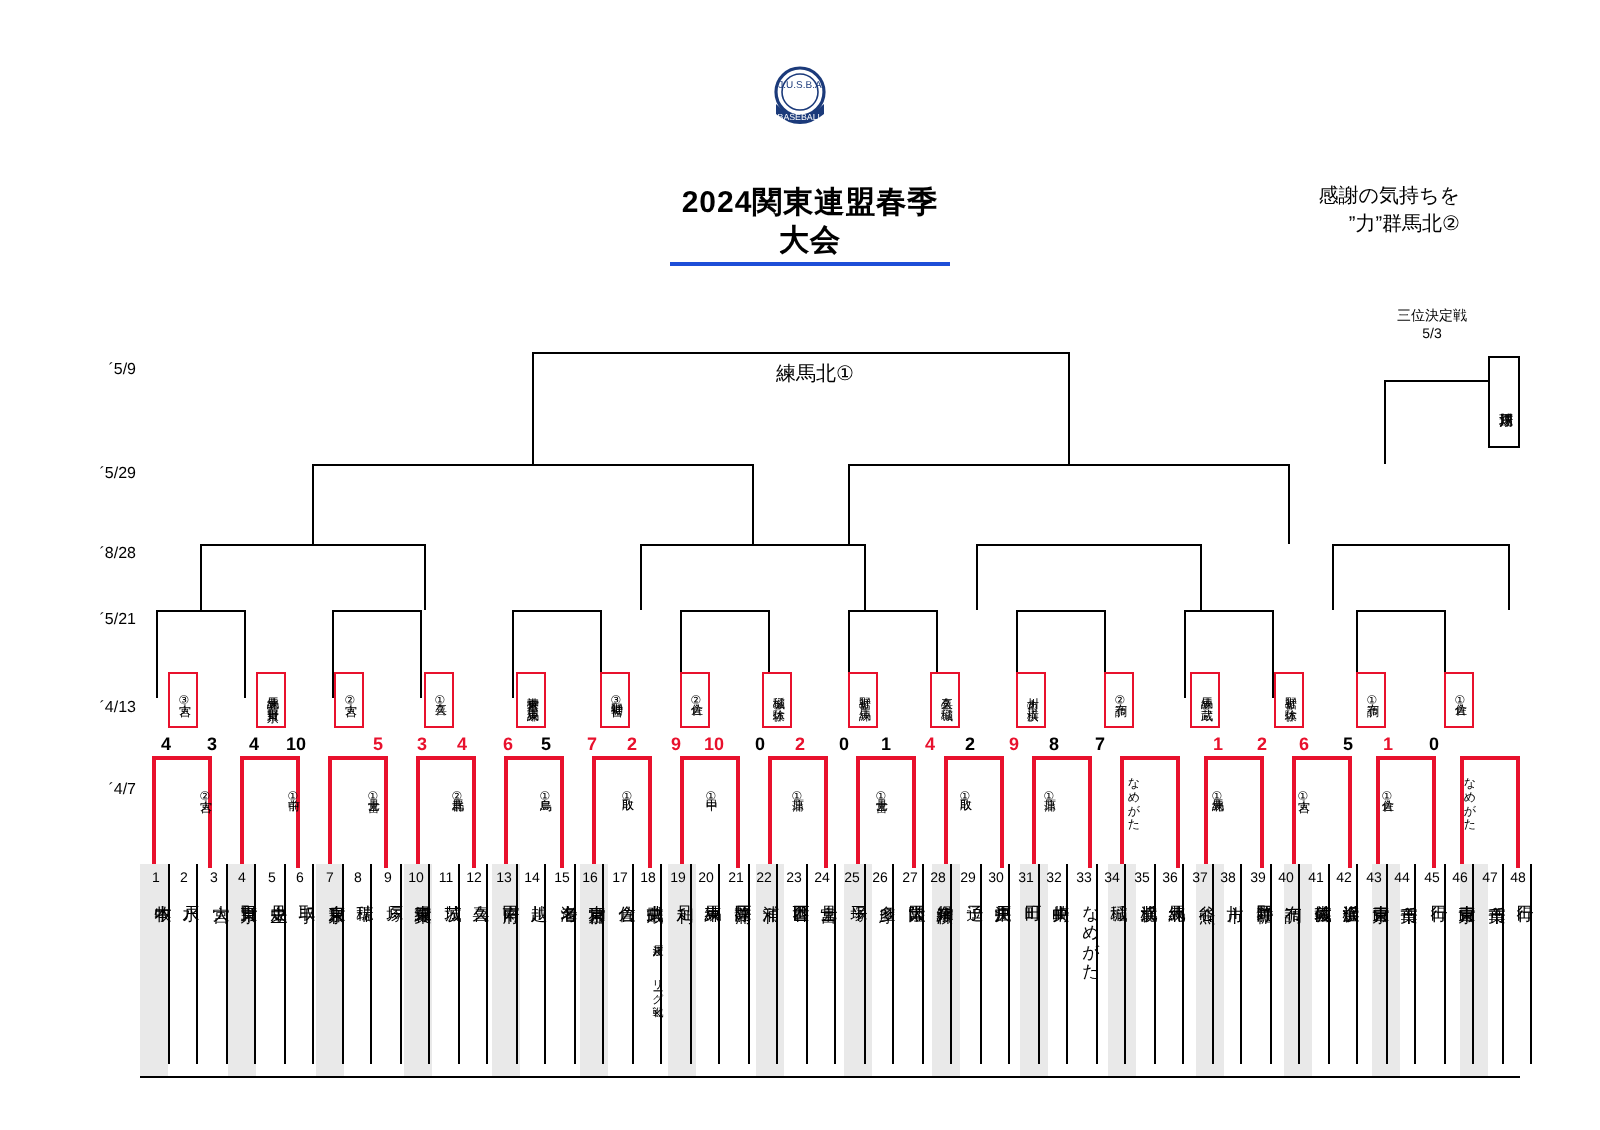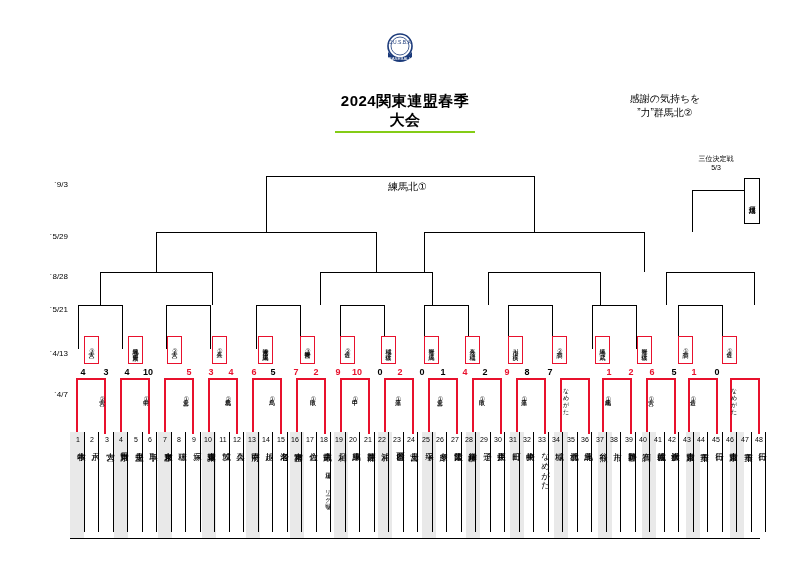--- a/index.html
+++ b/index.html
@@ -10,28 +10,28 @@
   }
   #sheet{position:absolute;left:0;top:0;width:800px;height:565px;}
 
   
   .logo{
     position:absolute;left:381px;top:30px;width:38px;height:38px;
   }
   .title{
     position:absolute;left:335px;top:92px;width:140px;text-align:center;
     font-size:15px;font-weight:bold;letter-spacing:0.5px;
-    border-bottom:2px solid #84cc16;padding-bottom:1px;
+    border-bottom:2px solid #1d4ed8;padding-bottom:1px;
   }
   .slogan-left{
     position:absolute;left:88px;top:105px;width:190px;text-align:center;
     font-size:10px;
   }
   .slogan-right{
-    position:absolute;left:600px;top:92px;width:130px;text-align:center;
+    position:absolute;left:600px;top:92px;width:130px;text-align:right;
     font-size:10px;line-height:1.35;
   }
 
   
   .datelab{
     position:absolute;font-size:8px;text-align:right;width:34px;
   }
 
   
   .h{position:absolute;height:0;border-top:1px solid #000;}
@@ -110,21 +110,21 @@
       <text x="19" y="30" font-size="4.4" text-anchor="middle" fill="#fff" font-family="Liberation Sans, sans-serif">BASEBALL</text>
     </svg>
   </div>
 
   <div class="title">2024関東連盟春季大会</div>
   <div class="slogan-right">
     <div>感謝の気持ちを</div>
     <div>”力”群馬北②</div>
   </div>
 
-  <div class="datelab" style="left:34px;top:180px;">´9/3</div>
+  <div class="datelab" style="left:34px;top:180px;">´5/9</div>
   <div class="datelab" style="left:34px;top:232px;">´5/29</div>
   <div class="datelab" style="left:34px;top:272px;">´8/28</div>
   <div class="datelab" style="left:34px;top:305px;">´5/21</div>
   <div class="datelab" style="left:34px;top:349px;">´4/13</div>
   <div class="datelab" style="left:34px;top:390px;">´4/7</div>
 
   <div class="venue">練馬北①</div>
   <div class="third-label">
     <span>三位決定戦</span><br>
     <span>5/3</span>

